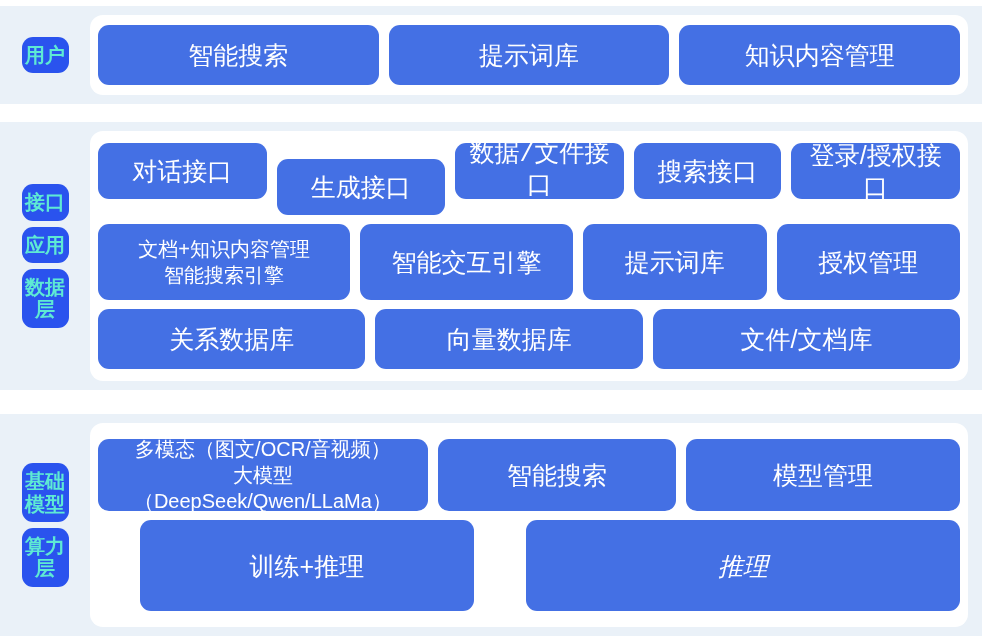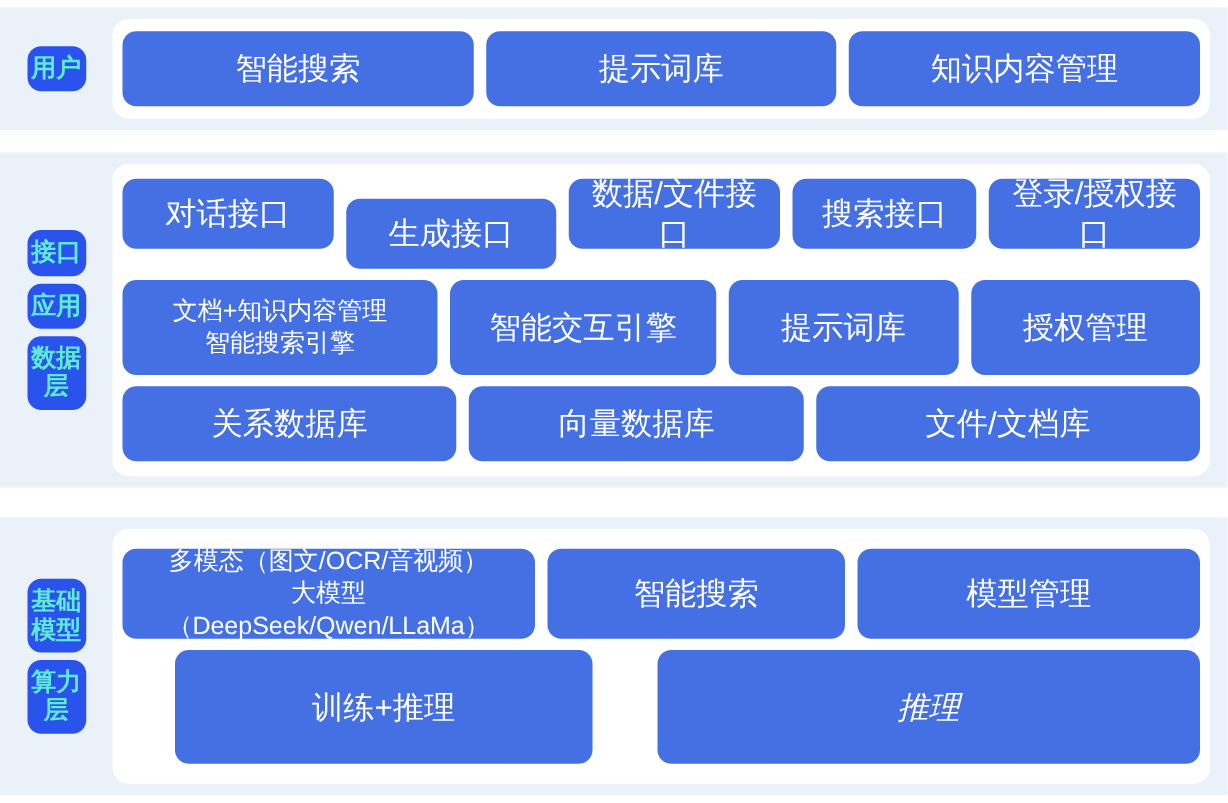--- a/index.html
+++ b/index.html
@@ -130,21 +130,21 @@
     <div class="group" style="top: 122px; height: 268px;">
       <div class="pill-rail">
         <div class="pill">接口</div>
         <div class="pill">应用</div>
         <div class="pill">数据层</div>
       </div>
       <div class="panel">
         <div class="row r-api">
           <div class="box" style="flex: 1 1 0px;">对话接口</div>
           <div class="box" style="flex: 1 1 0px; margin-top: 16px;">生成接口</div>
-          <div class="box" style="flex: 1 1 0px;">数据/文件接口</div>
+          <div class="box" style="flex: 1 1 0px; font-family: Liberation Mono, monospace;">数据/文件接口</div>
           <div class="box" style="flex: 0.86 1 0px;">搜索接口</div>
           <div class="box" style="flex: 1 1 0px;">登录/授权接口</div>
         </div>
         <div class="row r-app">
           <div class="box two-line" style="flex: 1.42 1 0px;">文档+知识内容管理
 智能搜索引擎</div>
           <div class="box" style="flex: 1.18 1 0px;">智能交互引擎</div>
           <div class="box" style="flex: 1 1 0px;">提示词库</div>
           <div class="box" style="flex: 1 1 0px;">授权管理</div>
         </div>

